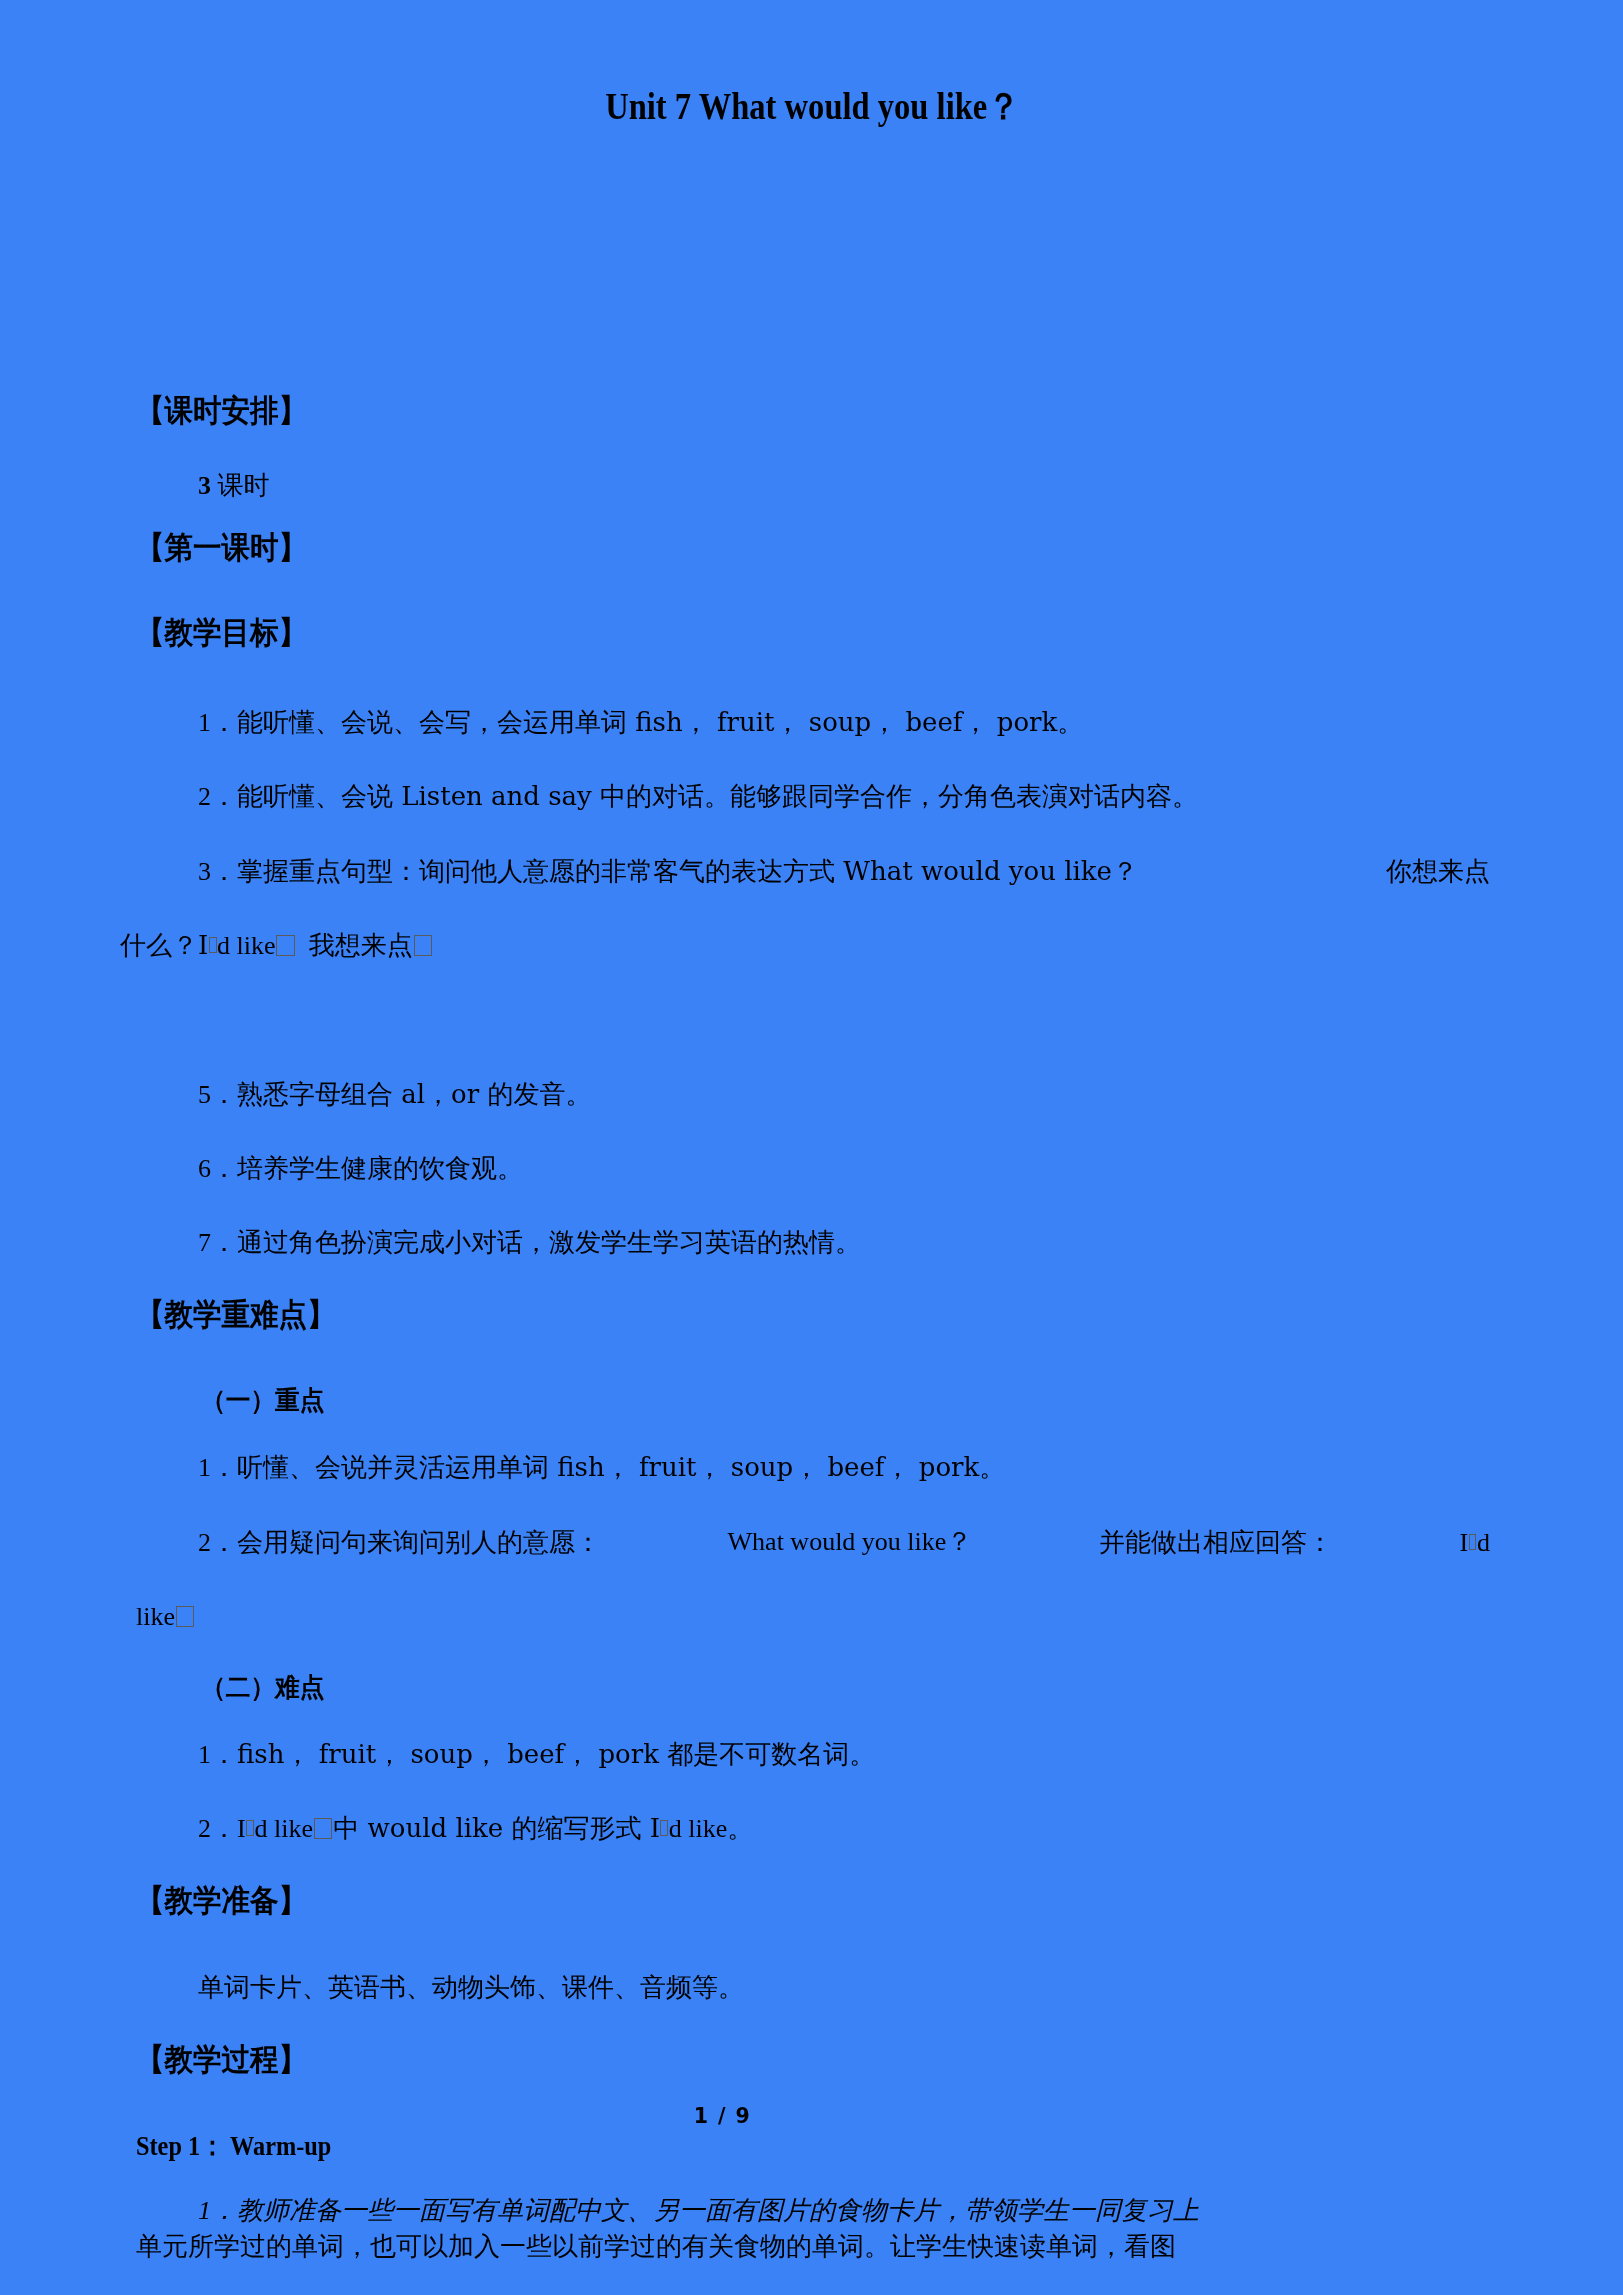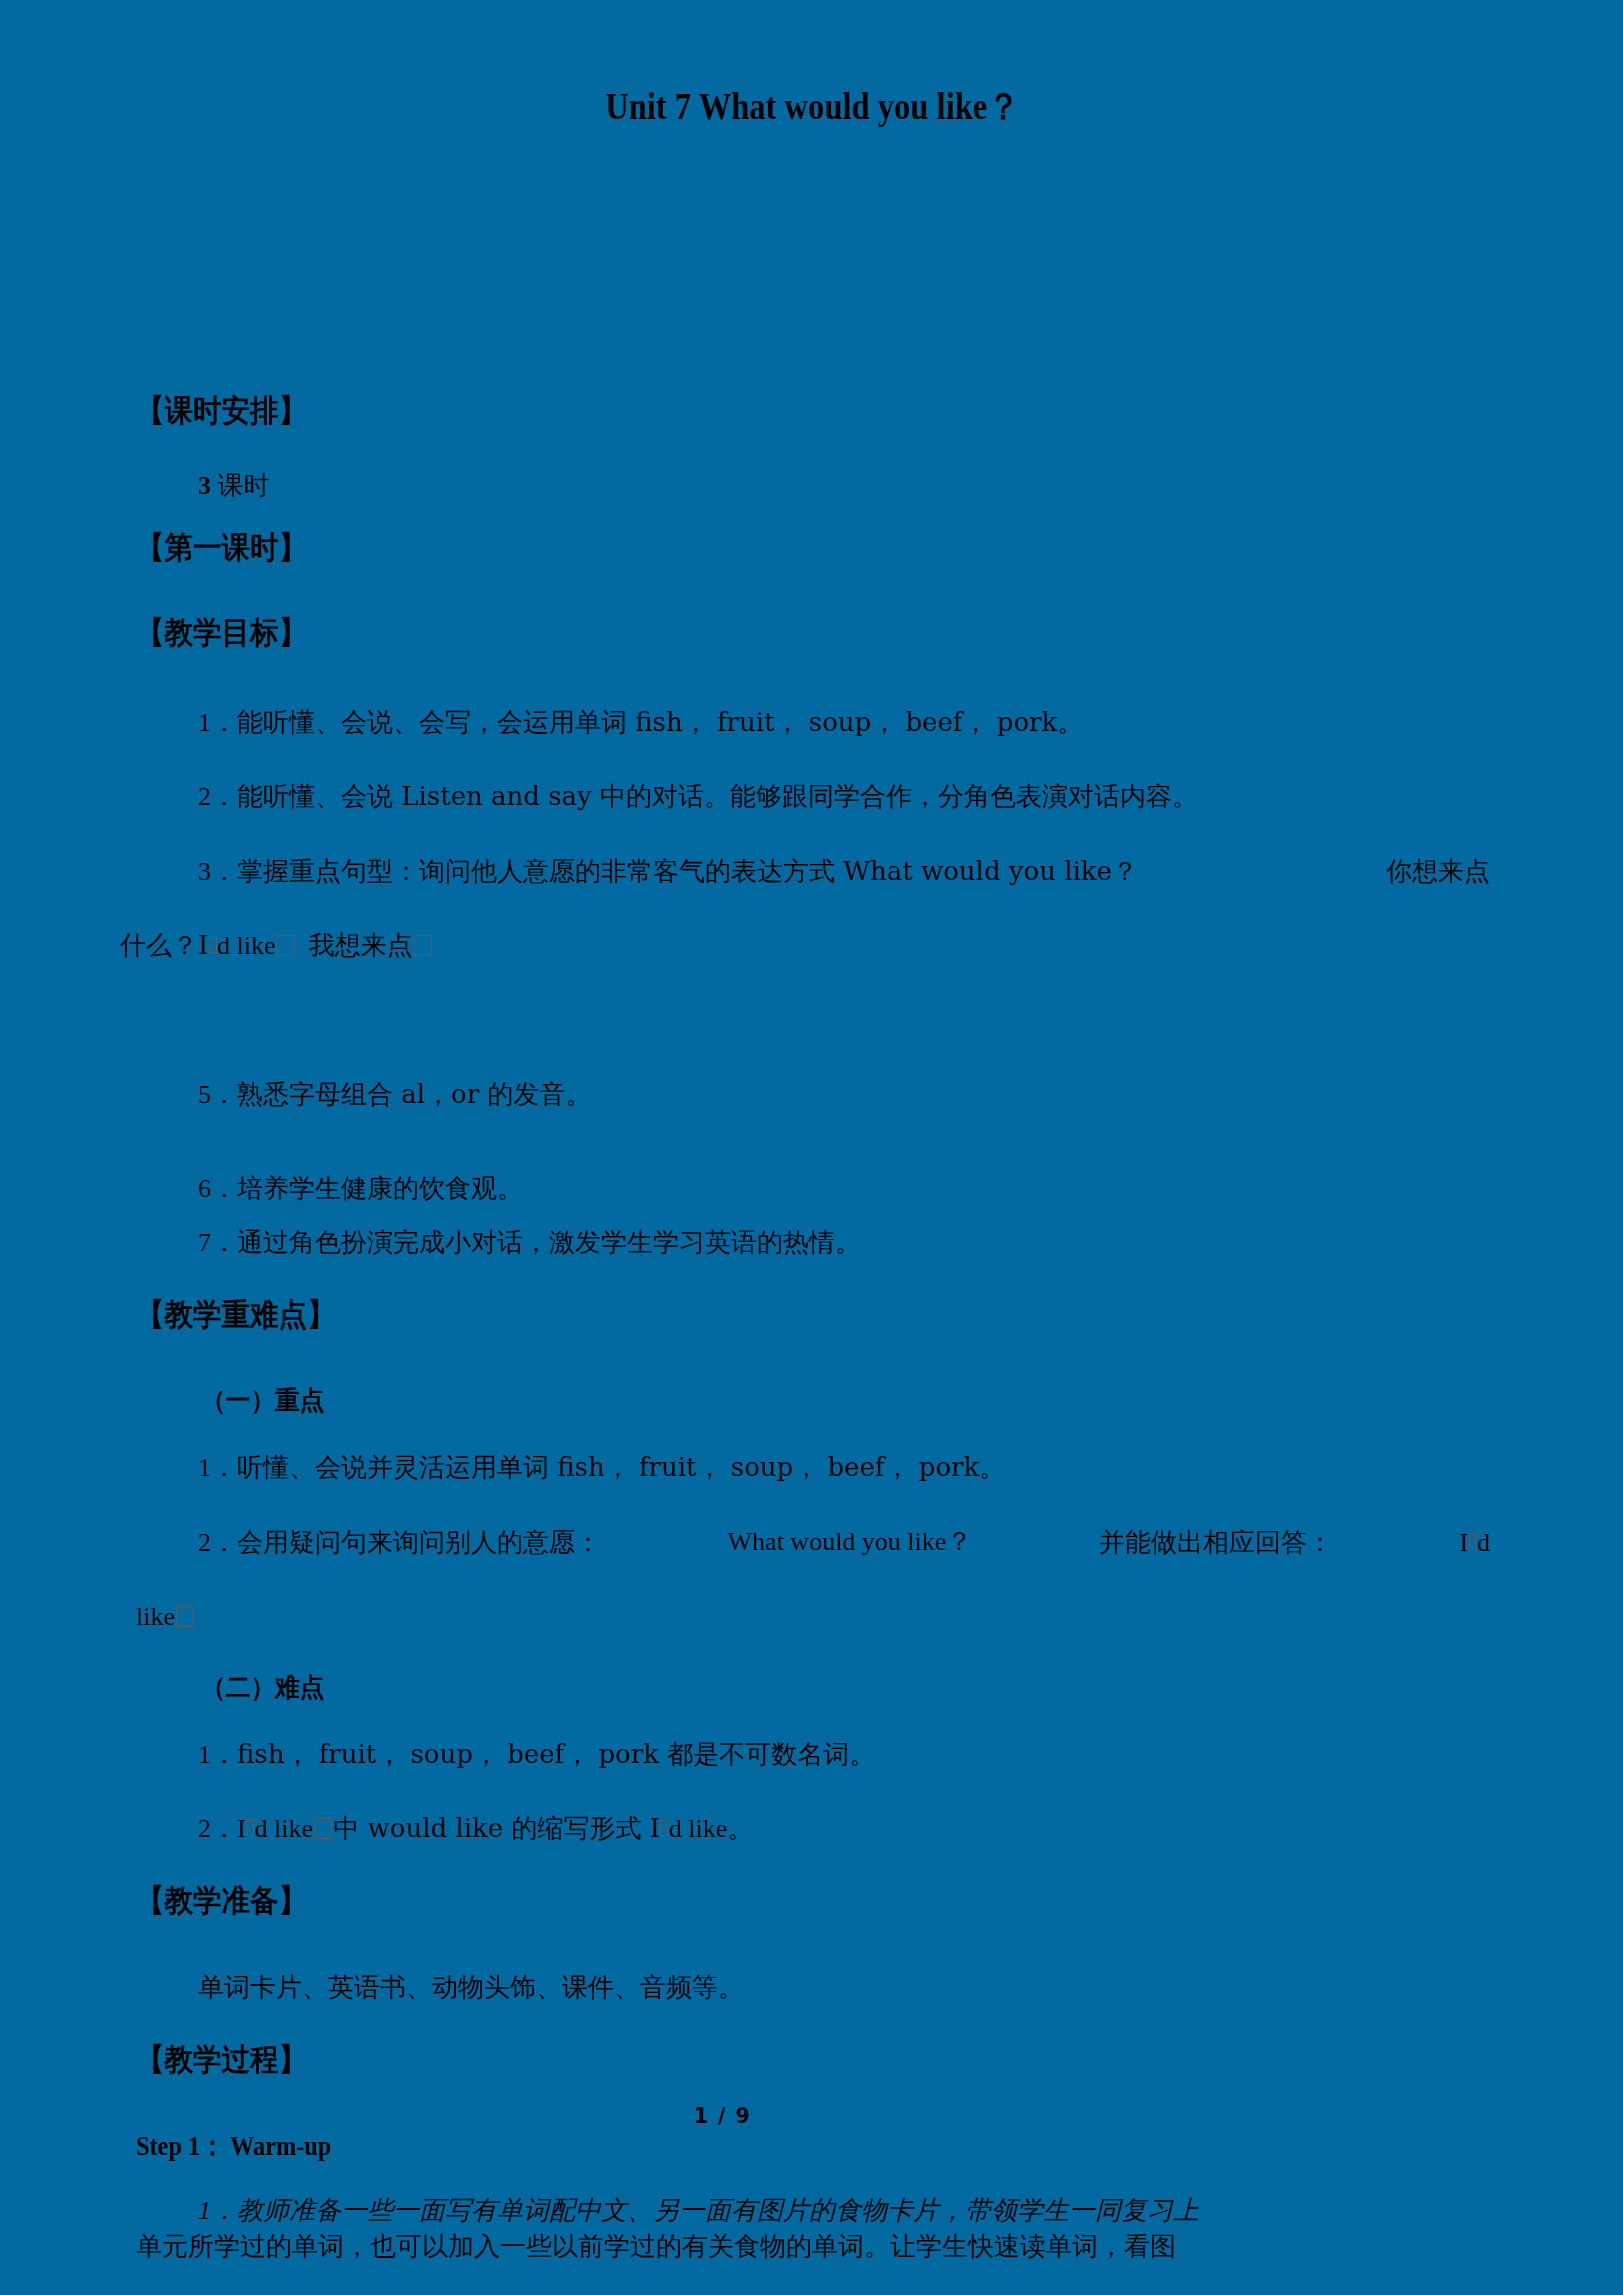--- a/index.html
+++ b/index.html
@@ -6,21 +6,21 @@
   html, body {
     margin: 0;
     padding: 0;
     background: #ffffff;
   }
 
   .page {
     position: relative;
     width: 1623px;
     height: 2295px;
-    background: #0369a1;
+    background: #3b82f6;
     margin: 0 auto;
     box-sizing: border-box;
     padding: 0;
     overflow: hidden;
   }
 
   .doc-title {
     font-family: "Liberation Serif", "DejaVu Serif", serif;
     font-weight: bold;
     font-size: 37px;
@@ -171,21 +171,21 @@
   </div>
   <div class="abs para" style="left:120px; top:932px;">
     <span>什么？I</span><span class="tofu-sm"></span><span class="lat">d like</span><span class="tofu"></span><span style="margin-left:0.5em;">我想来点</span><span class="tofu"></span>
   </div>
 
 
   <div class="abs para" style="left:198px; top:1081px;">
     <span class="lat">5．</span><span>熟悉字母组合 al，or 的发音。</span>
   </div>
 
-  <div class="abs para" style="left:198px; top:1155px;margin-top:20px;">
+  <div class="abs para" style="left:198px; top:1155px;">
     <span class="lat">6．</span><span>培养学生健康的饮食观。</span>
   </div>
 
   <div class="abs para" style="left:198px; top:1229px;">
     <span class="lat">7．</span><span>通过角色扮演完成小对话，激发学生学习英语的热情。</span>
   </div>
 
   <div class="abs section-head" style="left:136px; top:1299px;">【教学重难点】</div>
 
   <div class="abs subsection" style="left:201px; top:1387px;">（一）重点</div>

